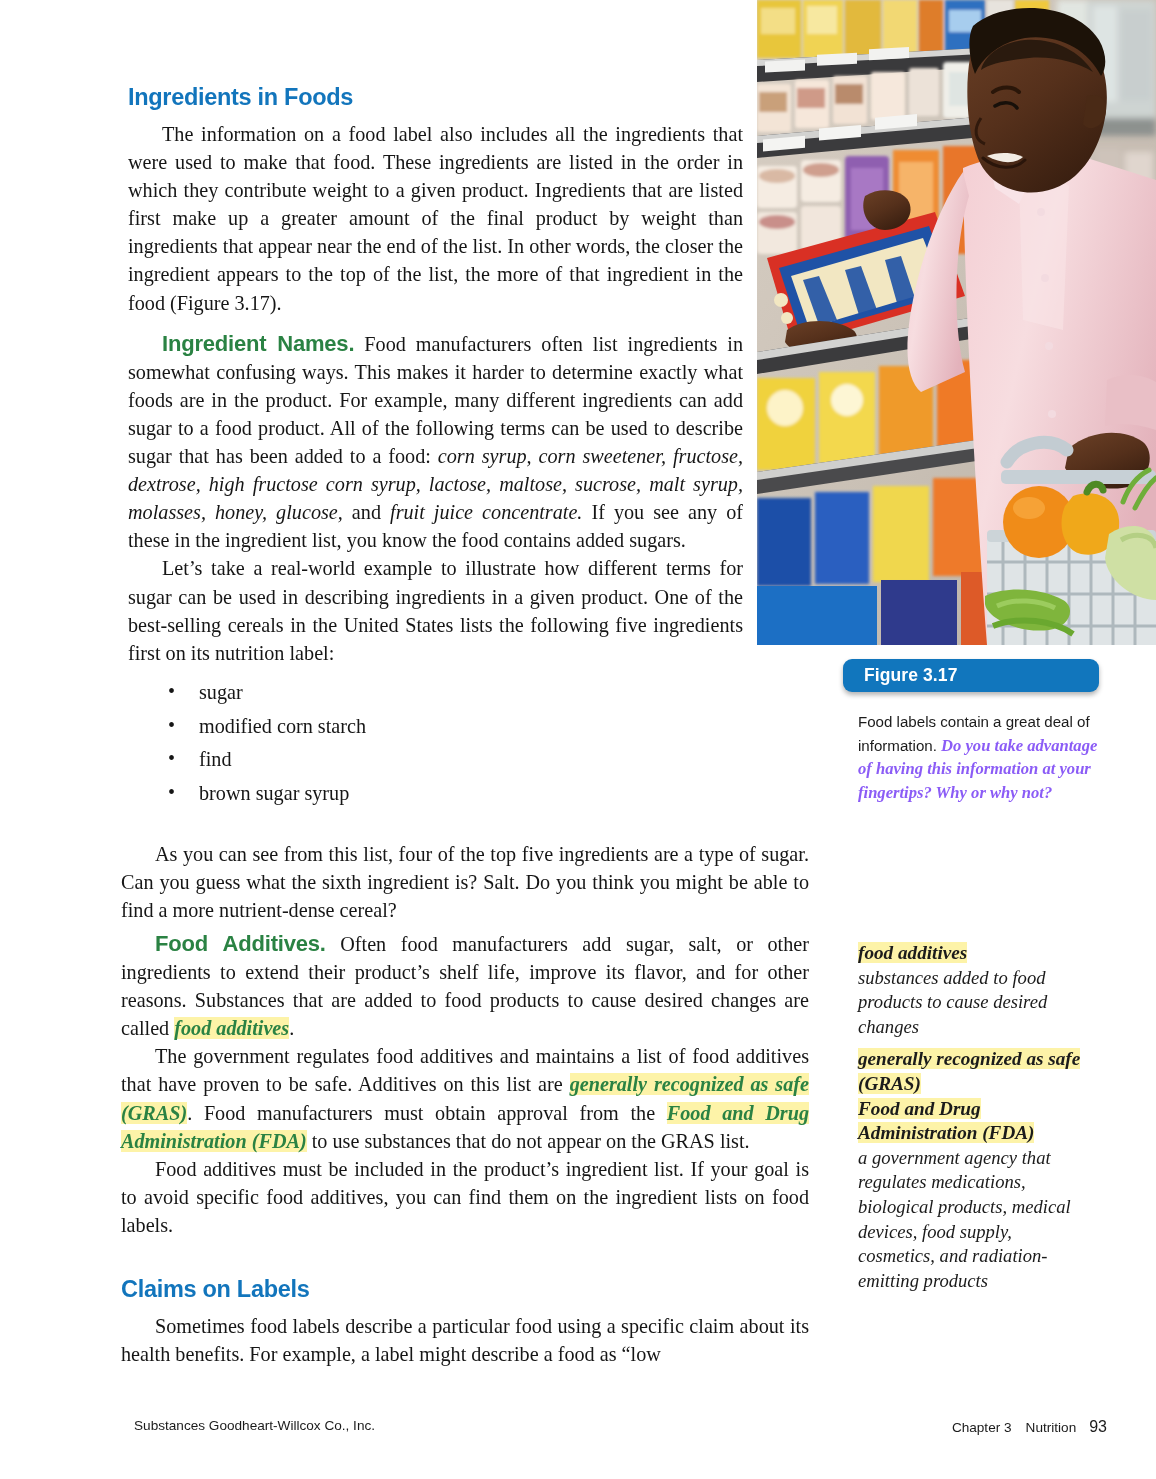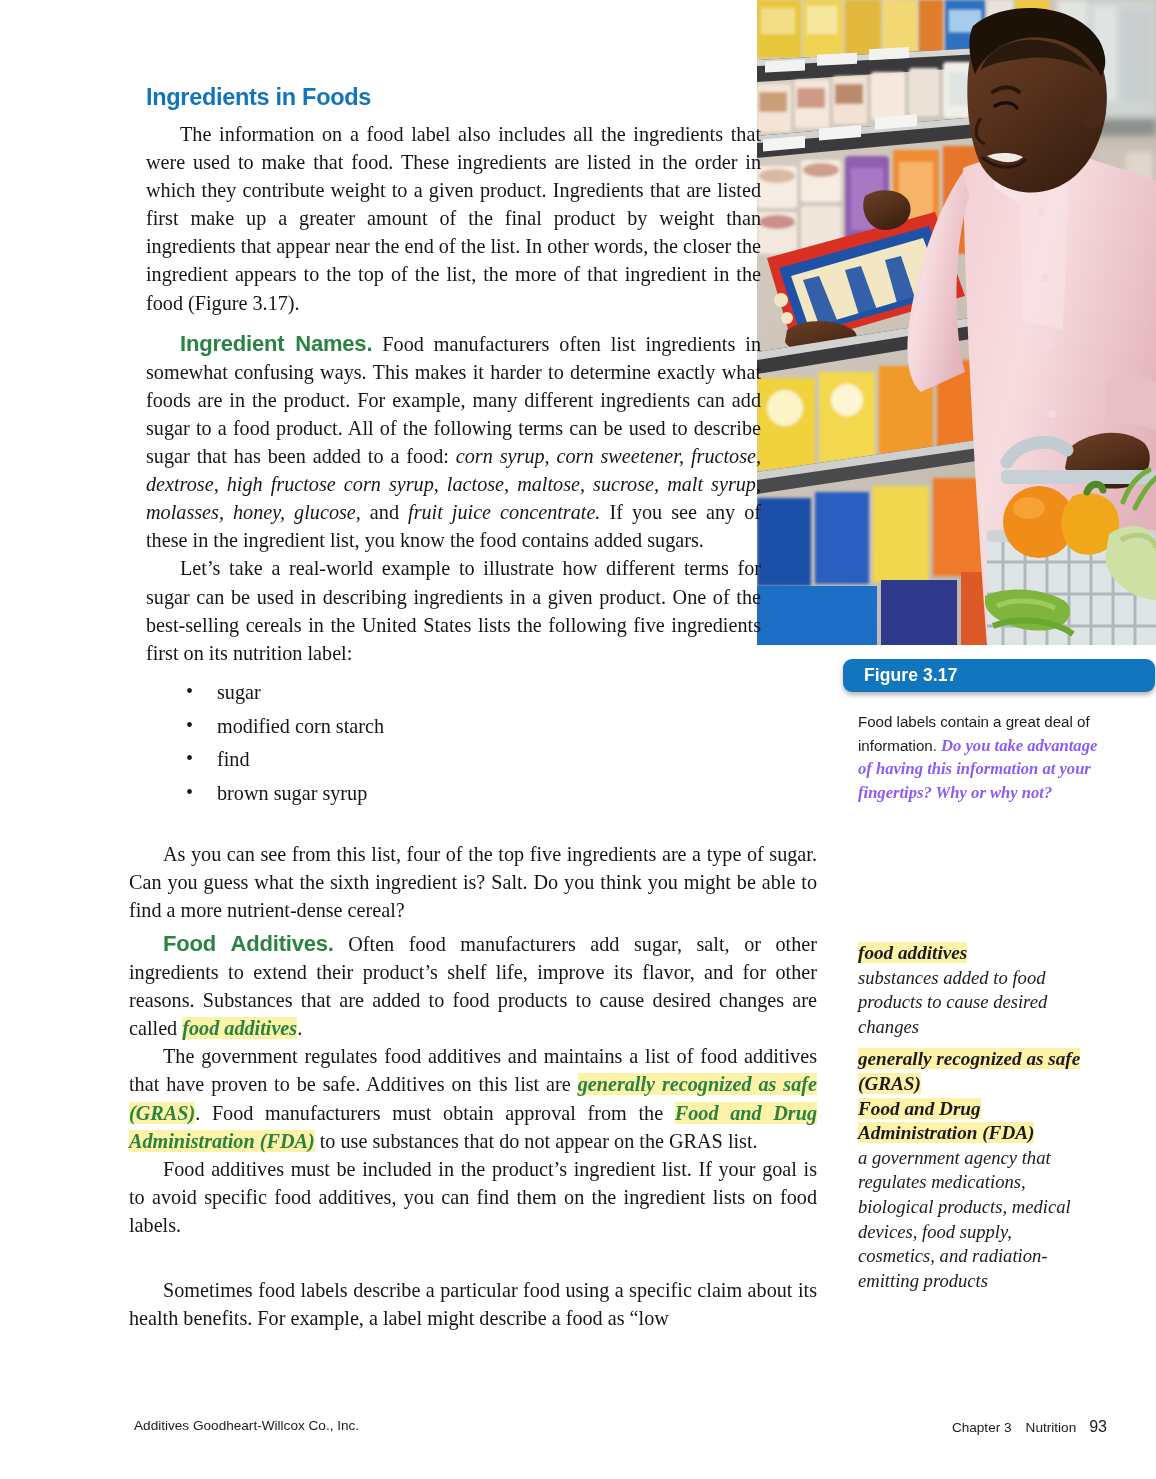--- a/index.html
+++ b/index.html
@@ -30,21 +30,21 @@
     overflow: hidden;
     background: #c9c3bb;
   }
   .photo svg { display:block; width:100%; height:100%; }
 
   
   .figure-pill {
     position: absolute;
     left: 843px;
     top: 659px;
-    width: 312px;
+    width: 256px;
     height: 33px;
     background: #1176bd;
     border-radius: 9px;
     box-shadow: 0 3px 5px rgba(0,0,0,0.30);
   }
   .figure-pill span {
     position: absolute;
     left: 21px;
     top: 6px;
     font-family: "Liberation Sans", sans-serif;
@@ -67,27 +67,27 @@
     font-family: "Liberation Serif", serif;
     font-style: italic;
     font-weight: bold;
     color: #8b5cf6;
     font-size: 16.6px;
   }
 
   
   .col-main {
     position: absolute;
-    left: 146px;
+    left: 128px;
     top: 84px;
     width: 615px;
   }
   .col-wide {
     position: absolute;
-    left: 129px;
+    left: 121px;
     width: 688px;
   }
 
   h2.section {
     font-family: "Liberation Sans", sans-serif;
     font-weight: bold;
     font-size: 23.5px;
     color: #1275bc;
     margin: 0 0 9px 0;
     letter-spacing: -0.3px;
@@ -439,32 +439,33 @@
 
   <div class="col-wide" style="top:930px">
     <p class="body">
       <span class="runin">Food Additives.</span><span> Often food manufacturers add sugar, salt, or other ingredients to extend their product’s shelf life, improve its flavor, and for other reasons. Substances that are added to food products to cause desired changes are called </span><span class="term">food additives</span><span>.</span>
     </p>
     <p class="body"><span>The government regulates food additives and maintains a list of food additives that have proven to be safe. Additives on this list are </span><span class="term">generally recognized as safe (GRAS)</span><span>. Food manufacturers must obtain approval from the </span><span class="term">Food and Drug Administration (FDA)</span><span> to use substances that do not appear on the GRAS list.</span></p>
     <p class="body">Food additives must be included in the product’s ingredient list. If your goal is to avoid specific food additives, you can find them on the ingredient lists on food labels.</p>
   </div>
 
   <div class="col-wide" style="top:1276px">
+    <h2 class="section">Claims on Labels</h2>
     <p class="body">Sometimes food labels describe a particular food using a specific claim about its health benefits. For example, a label might describe a food as “low</p>
   </div>
 
   <div class="glossary">
     <div class="gloss-term"><span>food additives</span></div>
     <div class="gloss-def">substances added to food products to cause desired changes</div>
 
     <div class="gloss-term"><span>generally recognized as safe (GRAS)</span></div>
 
     <div class="gloss-term"><span>Food and Drug Administration (FDA)</span></div>
     <div class="gloss-def">a government agency that regulates medications, biological products, medical devices, food supply, cosmetics, and radiation-emitting products</div>
   </div>
 
   <div class="footer-rule"></div>
-  <div class="footer-left">Additives Goodheart-Willcox Co., Inc.</div>
+  <div class="footer-left">Substances Goodheart-Willcox Co., Inc.</div>
   <div class="footer-right">
     <span class="ch">Chapter 3</span><span>Nutrition</span><span class="pg">93</span>
   </div>
 
 </div>
 
 </body></html>

